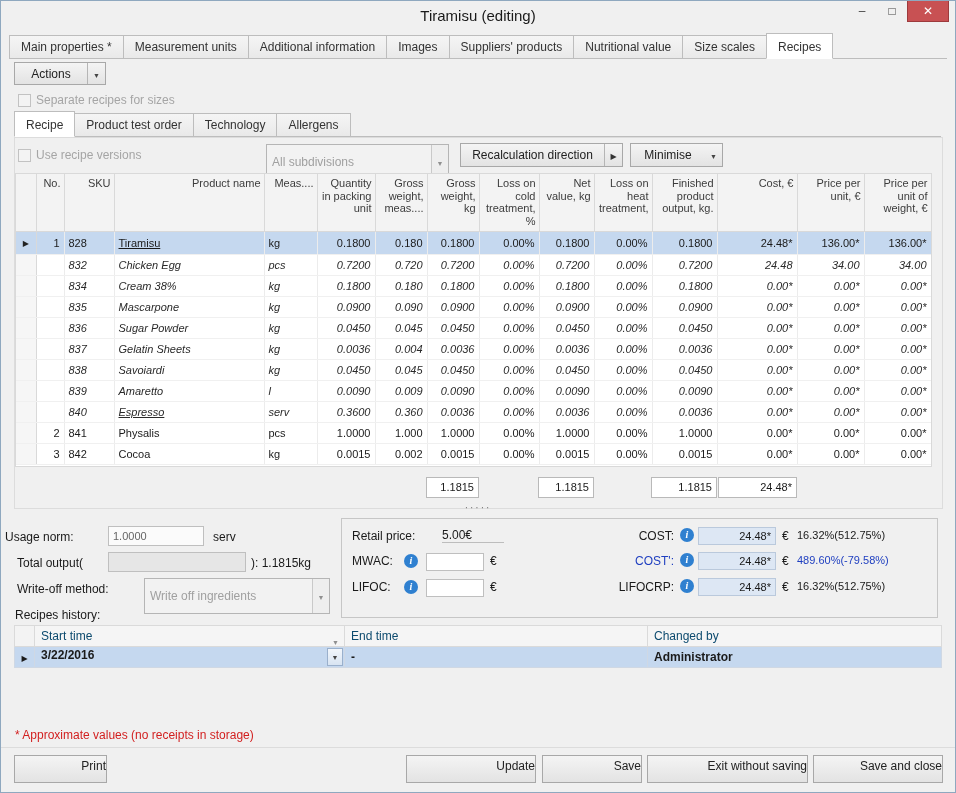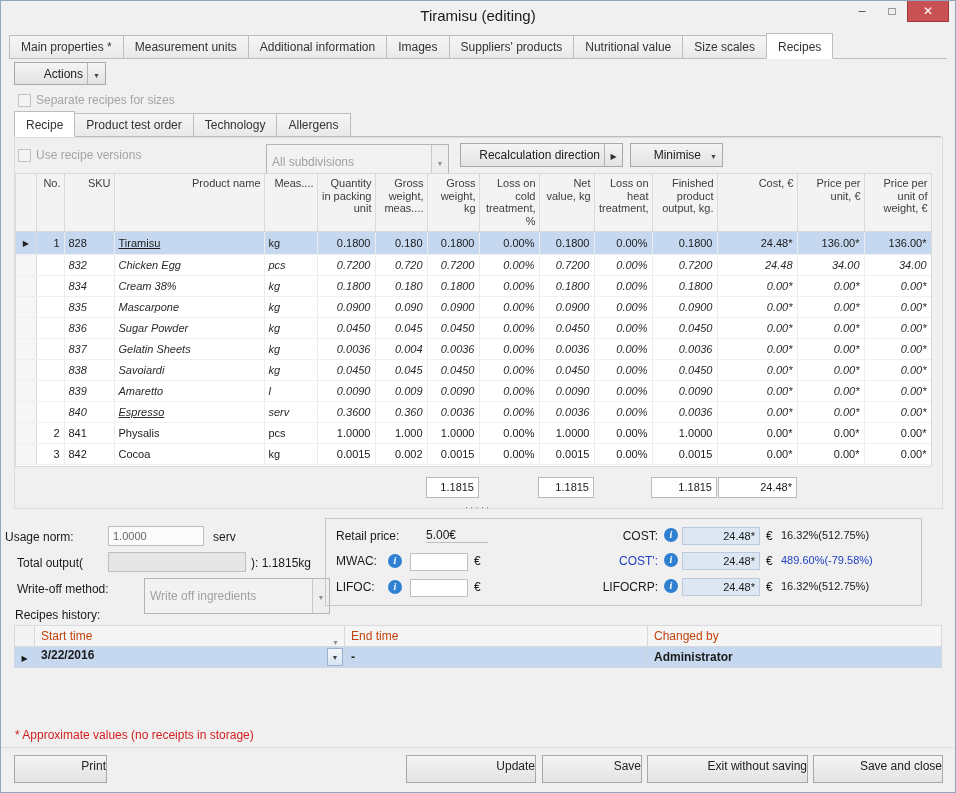--- a/index.html
+++ b/index.html
@@ -13,21 +13,21 @@
 .wbtn{width:30px;height:21px;line-height:20px;text-align:center;font-size:12px;color:#444;cursor:default}
 .wbtn.close{width:42px;background:#c85153;color:#fff;border:1px solid #9d3a3c;border-top:none}
 
 
 .tabstrip{position:absolute;display:flex;align-items:flex-end;border-bottom:1px solid #bdbdbd}
 .tab{border:1px solid #bdbdbd;border-bottom:none;background:linear-gradient(#f5f5f5,#e9e9e9);padding:4px 11px;margin-right:-1px;font-size:12px;color:#333;position:relative;white-space:nowrap;cursor:default}
 .tab.active{background:#fff;z-index:2;padding-top:6px;margin-bottom:-1px;border-bottom:1px solid #fff}
 
 
 .btn{position:absolute;border:1px solid #a8a8a8;background:linear-gradient(#f4f4f4,#e3e3e3);font-size:12px;color:#222;display:flex;align-items:center;cursor:default}
-.btn .lbl{flex:1;text-align:right;padding:0 4px;white-space:nowrap}
+.btn .lbl{flex:1;text-align:center;padding:0 4px;white-space:nowrap}
 .btn .divider{width:1px;align-self:stretch;background:#b5b5b5}
 .btn .arr{width:17px;text-align:center}
 .pushbtn{position:absolute;top:754px;height:28px;border:1px solid #a8a8a8;background:linear-gradient(#f4f4f4,#e3e3e3);font-size:12px;color:#222;text-align:right;line-height:21px;cursor:default}
 
 .ico-down::before{content:"▼";font-size:7px;color:#444}
 .ico-down.gray::before{color:#909090}
 .ico-right::before{content:"▶";font-size:8px;color:#333}
 
 
 .checkline{position:absolute;display:flex;align-items:center;gap:5px}
@@ -64,34 +64,34 @@
 
 .splitter{position:absolute;left:0;right:0;top:501px;height:10px;text-align:center;color:#777;font-size:10px;letter-spacing:2px}
 .splitter::before{content:"·····"}
 
 
 .flabel{position:absolute;font-size:12px;color:#1a1a1a;white-space:nowrap}
 .tinput{position:absolute;height:20px;border:1px solid #bfbfbf;background:#fbfbfb;font-size:11px;color:#666;padding:2px 4px;font-family:"Liberation Sans",sans-serif}
 .tinput.gray{background:#e6e6e6}
 
 
-.costpanel{position:absolute;left:324px;top:517px;width:597px;height:88px;border:1px solid #c6c6c6}
+.costpanel{position:absolute;left:340px;top:517px;width:597px;height:100px;border:1px solid #c6c6c6}
 .cp{position:absolute;font-size:12px;white-space:nowrap}
 .cp.r{text-align:right}
 .info{position:absolute;width:14px;height:14px;border-radius:50%;background:#2f80d0;color:#fff;font-size:10px;font-style:italic;font-weight:bold;text-align:center;line-height:14px;font-family:"Liberation Serif",serif}
 .info::before{content:"i"}
 .valbox{position:absolute;height:18px;background:#dde7f4;border:1px solid #bac9dc;font-size:11px;text-align:right;padding:2px 4px}
 .inbox{position:absolute;height:18px;background:#fff;border:1px solid #bfbfbf}
 .blue{color:#1f3fc0}
 .underl{border-bottom:1px solid #bdbdbd;width:62px}
 
 
 .histlabel{position:absolute;left:14px;top:607px;font-size:12px}
 table.hist{position:absolute;left:13px;top:624px;border-collapse:collapse;table-layout:fixed;width:928px;font-size:12px;background:#fff}
-.hist th{background:#f5f5f5;border:1px solid #dadada;font-weight:normal;text-align:left;padding:2px 6px;height:21px;position:relative;color:#c2410c}
+.hist th{background:#f5f5f5;border:1px solid #dadada;font-weight:normal;text-align:left;padding:2px 6px;height:21px;position:relative;color:#0c4a6e}
 .hist td{border:1px solid #cfd8e4;padding:1px 6px;height:21px;white-space:nowrap;overflow:hidden}
 .hist .ind{background:#f3f3f3;text-align:center;padding:0}
 .hist tr.selected td{background:#c5d8ef}
 .hist .b{font-weight:bold}
 .sorticon{position:absolute;right:5px;top:8px}
 .combo-btn{float:right;width:16px;height:18px;margin:0 -5px 0 0;border:1px solid #9ab0cc;background:linear-gradient(#f2f6fb,#d8e4f2);text-align:center;line-height:15px;cursor:default}
 
 .note{position:absolute;left:14px;top:727px;color:#d21f1f;font-size:12px}
 .bottomline{position:absolute;left:0;right:0;top:746px;border-top:1px solid #dcdcdc}
 </style>

